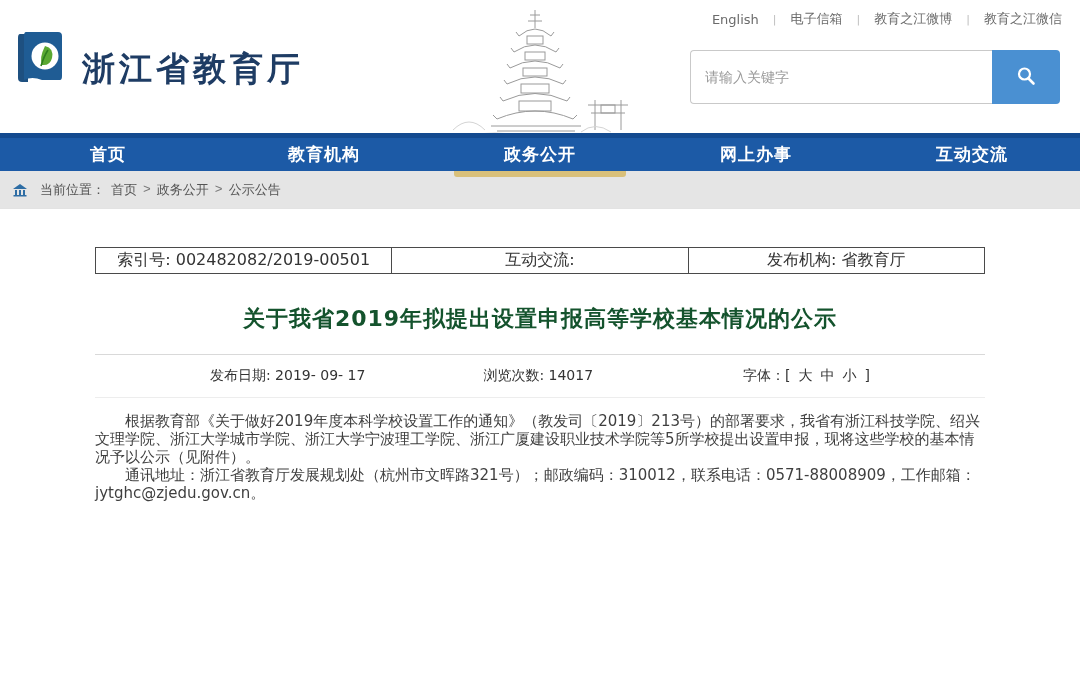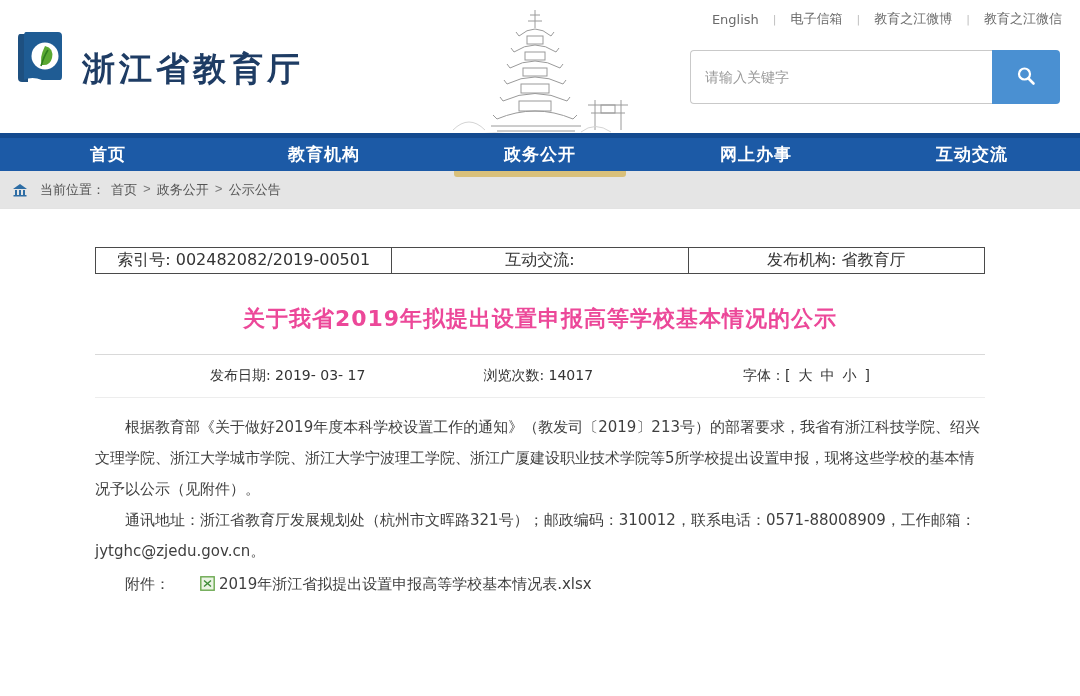--- a/index.html
+++ b/index.html
@@ -50,29 +50,29 @@
   .breadcrumb .bc-sep{color:#777;}
   .home-ico{margin-right:6px; display:flex; align-items:center;}
 
   
   .content{width:890px; margin:0 auto; padding-top:38px; position:relative;}
   table.doc-info{width:100%; border-collapse:collapse; table-layout:fixed;}
   table.doc-info td{border:1px solid #4a4a4a; height:26px; text-align:center;
     font-size:16px; color:#333; padding:0 6px; overflow:hidden; white-space:nowrap;margin-top:48px;}
 
   .article-title{margin-top:30px; text-align:center; font-size:22px; font-weight:bold;
-    color:#ec4899; letter-spacing:1px;}
+    color:#14532d; letter-spacing:1px;}
   .rule{border:none; border-top:1px solid #d9d9d9; margin-top:20px;}
   .rule-light{border:none; border-top:1px solid #ededed;}
   .meta-row{display:flex; justify-content:center; gap:118px; align-items:center;
     height:42px; font-size:14px; color:#333;}
   .font-ctl{display:flex; gap:8px;margin-left:32px;}
   .font-ctl .fs{cursor:pointer;}
 
-  .body-text{margin-top:14px; font-size:15px; line-height:31px; color:var(--c-text);}
+  .body-text{margin-top:14px; font-size:15px; line-height:18px; color:var(--c-text);}
   .body-text p{text-indent:2em; margin:0;}
   .attachment{text-indent:2em; margin-top:2px; display:block;}
   .attachment .att-link{color:#3f3f3f; text-decoration:none; cursor:pointer;}
   .xls-ico{display:inline-block; vertical-align:-2px; margin-right:4px;}
 </style>
 </head>
 <body>
 
 <div class="page">
 
@@ -197,41 +197,34 @@
           <td>发布机构: 省教育厅</td>
         </tr>
       </tbody>
     </table>
 
     <h1 class="article-title">关于我省2019年拟提出设置申报高等学校基本情况的公示</h1>
 
     <hr class="rule">
 
     <div class="meta-row">
-      <span>发布日期: 2019- 03- 17</span>
+      <span>发布日期: 2019- 09- 17</span>
       <span>浏览次数: 14017</span>
       <span class="font-ctl">
         <span>字体：[</span>
         <span class="fs">大</span>
         <span class="fs">中</span>
         <span class="fs">小</span>
         <span>]</span>
       </span>
     </div>
 
     <hr class="rule-light">
 
     <div class="body-text">
       <p>根据教育部《关于做好2019年度本科学校设置工作的通知》（教发司〔2019〕213号）的部署要求，我省有浙江科技学院、绍兴文理学院、浙江大学城市学院、浙江大学宁波理工学院、浙江广厦建设职业技术学院等5所学校提出设置申报，现将这些学校的基本情况予以公示（见附件）。</p>
       <p>通讯地址：浙江省教育厅发展规划处（杭州市文晖路321号）；邮政编码：310012，联系电话：0571-88008909，工作邮箱：jytghc@zjedu.gov.cn。</p>
 
-      <span class="attachment">
-        <span>附件：</span><span class="xls-ico"><svg width="15" height="15" viewBox="0 0 15 15">
-              <rect x="0.8" y="0.8" width="13.4" height="13.4" fill="#eaf3e4" stroke="#6aa84f" stroke-width="1.4"></rect>
-              <line x1="4" y1="4.5" x2="11" y2="10.5" stroke="#3d8b37" stroke-width="1.4"></line>
-              <line x1="11" y1="4.5" x2="4" y2="10.5" stroke="#3d8b37" stroke-width="1.4"></line>
-            </svg></span><a class="att-link">2019年浙江省拟提出设置申报高等学校基本情况表.xlsx</a>
-      </span>
 
     </div>
 
   </main>
 </div>
 
 </body></html>

